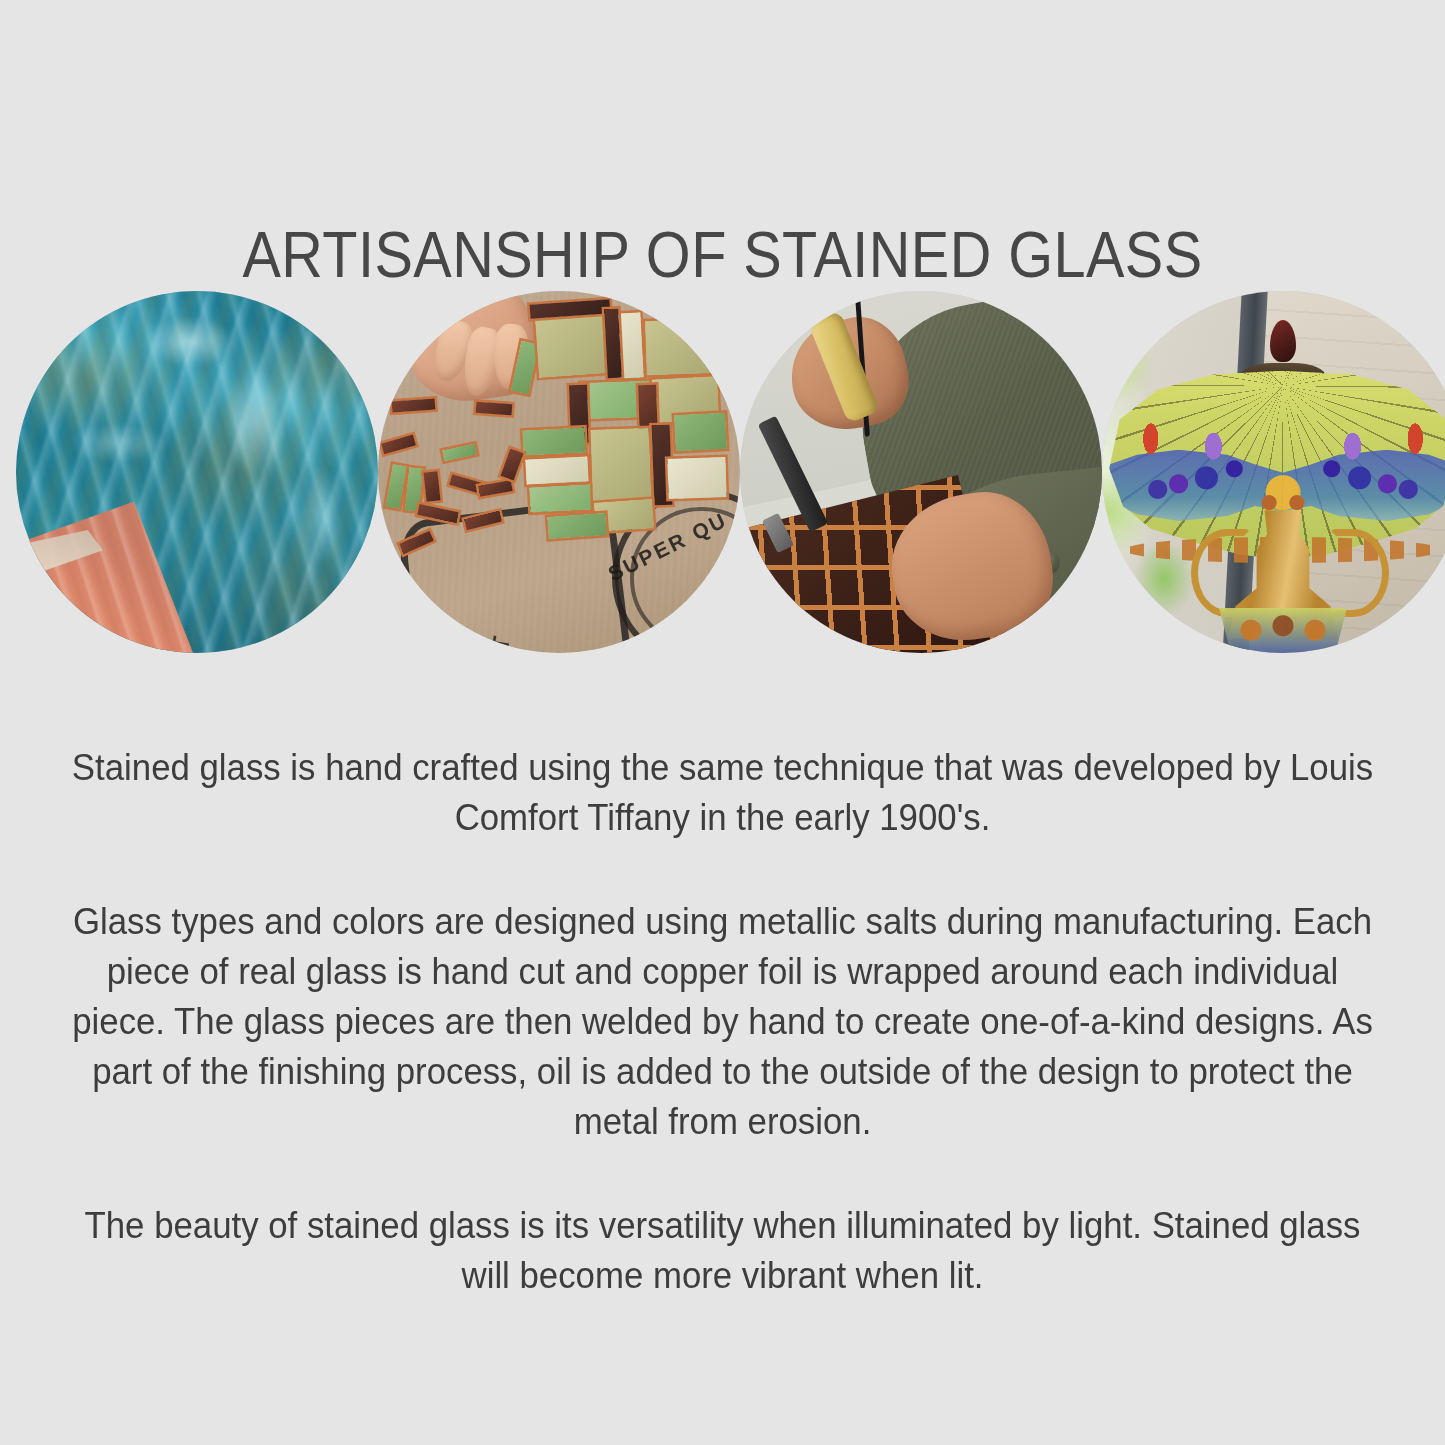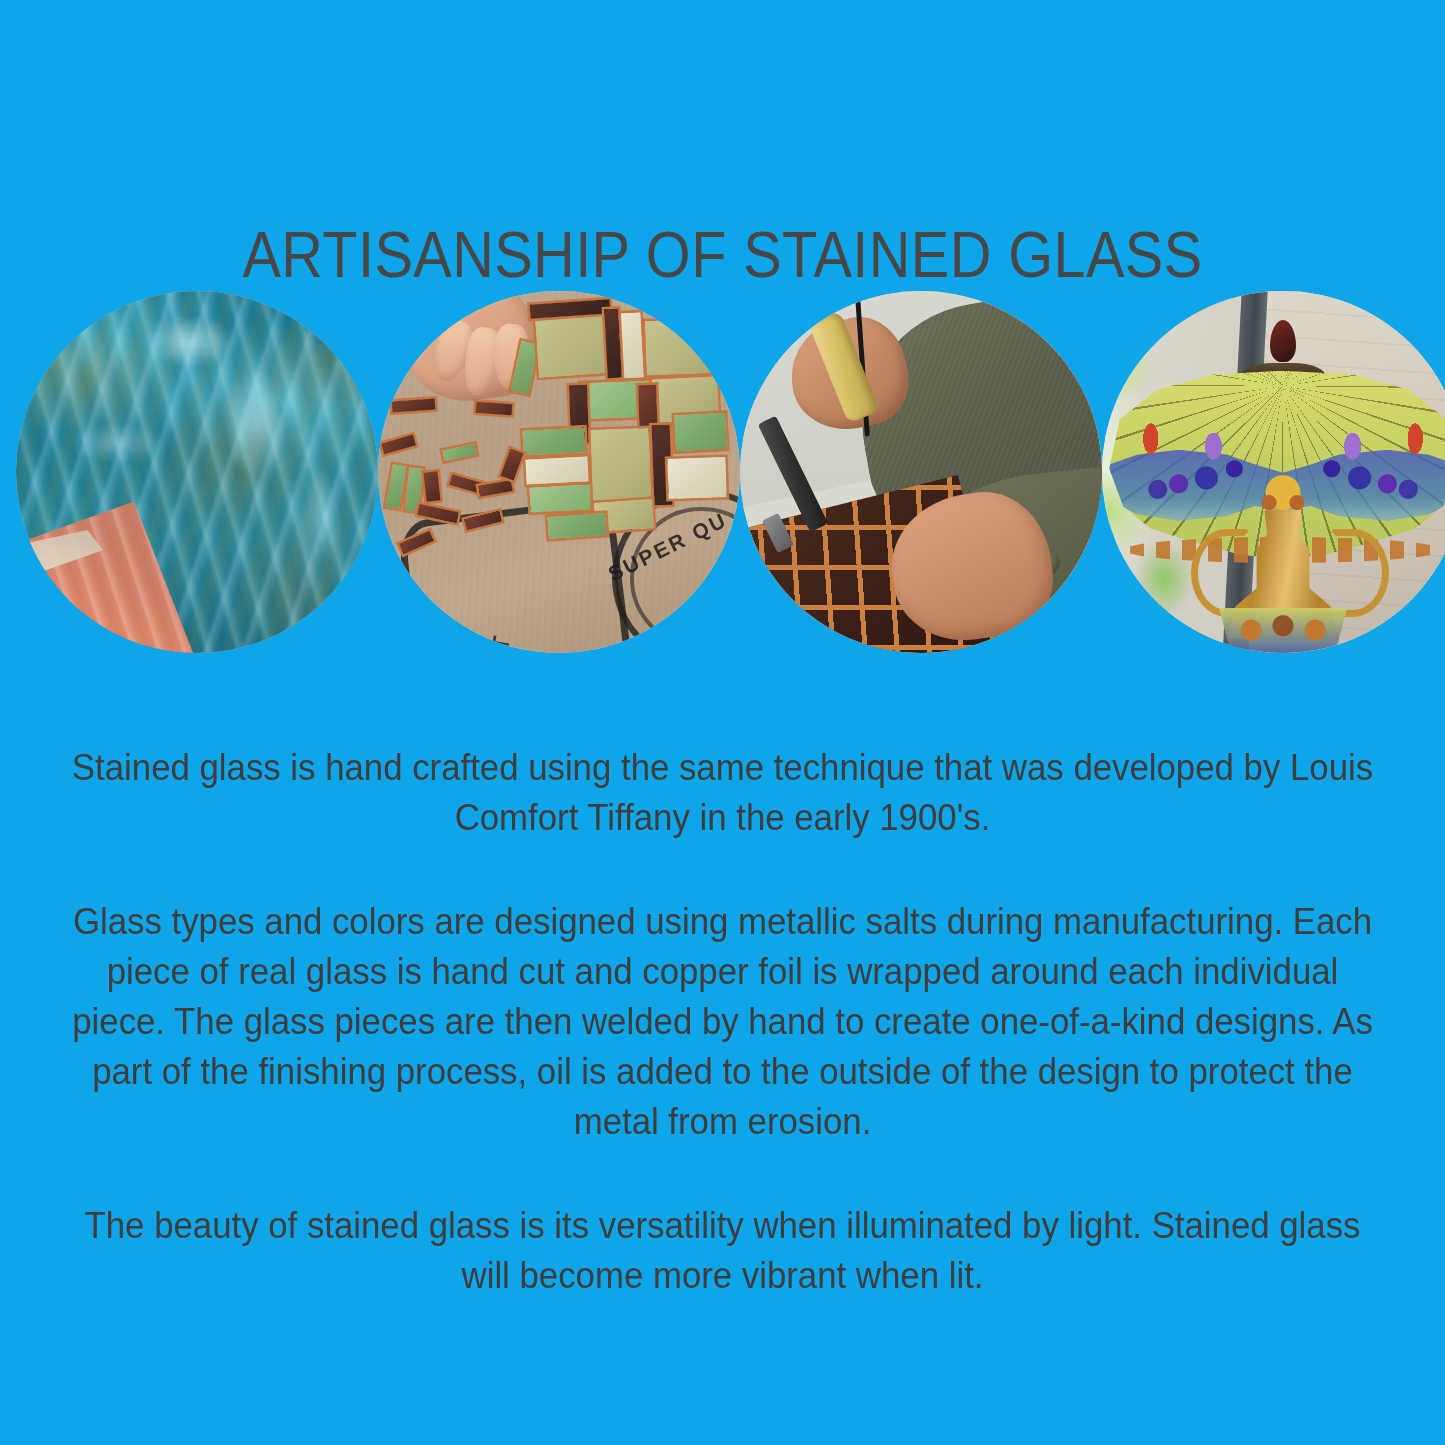--- a/index.html
+++ b/index.html
@@ -13,21 +13,21 @@
     overflow: hidden;
     font-family: "Liberation Sans", sans-serif;
     color: #3f3f3f;
     -webkit-font-smoothing: antialiased;
   }
 
   .page {
     position: relative;
     width: 1445px;
     height: 1445px;
-    background: #0ea5e9;
+    background: #e5e5e5;
   }
 
   
   .title {
     position: absolute;
     top: 176px;
     left: 0;
     width: 1445px;
     text-align: center;
     font-size: 64px;

